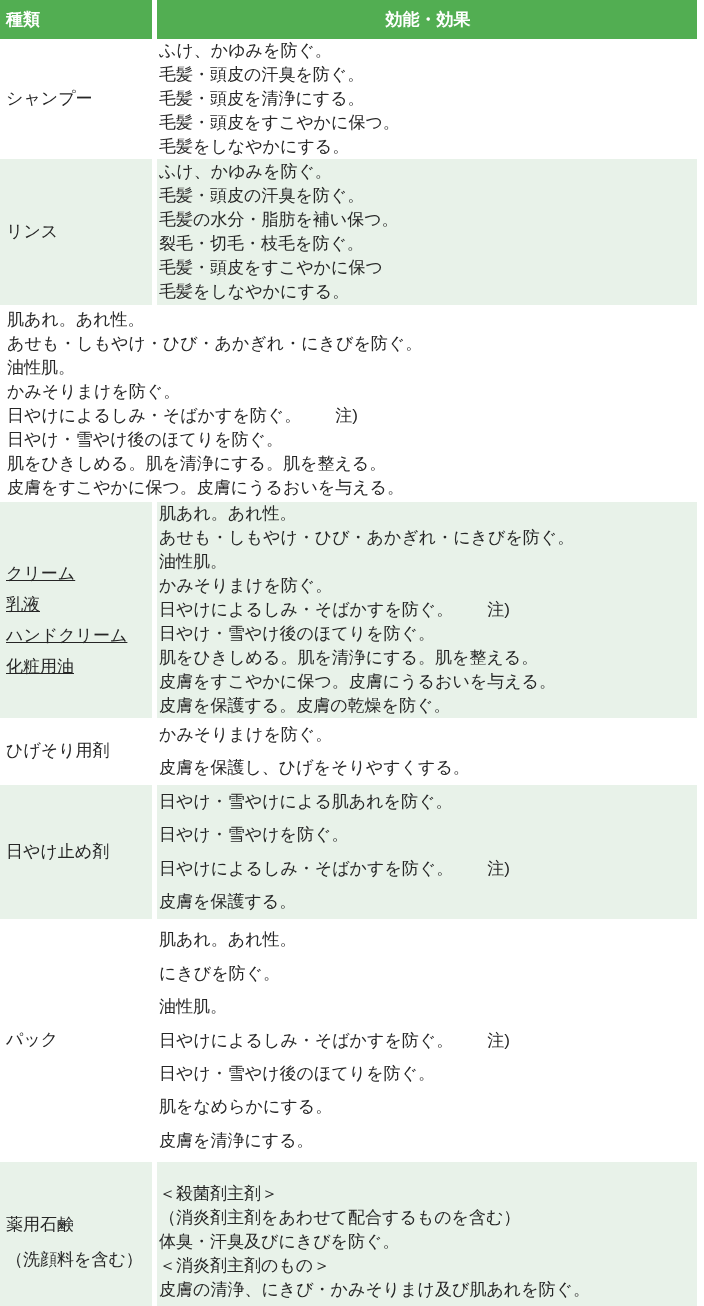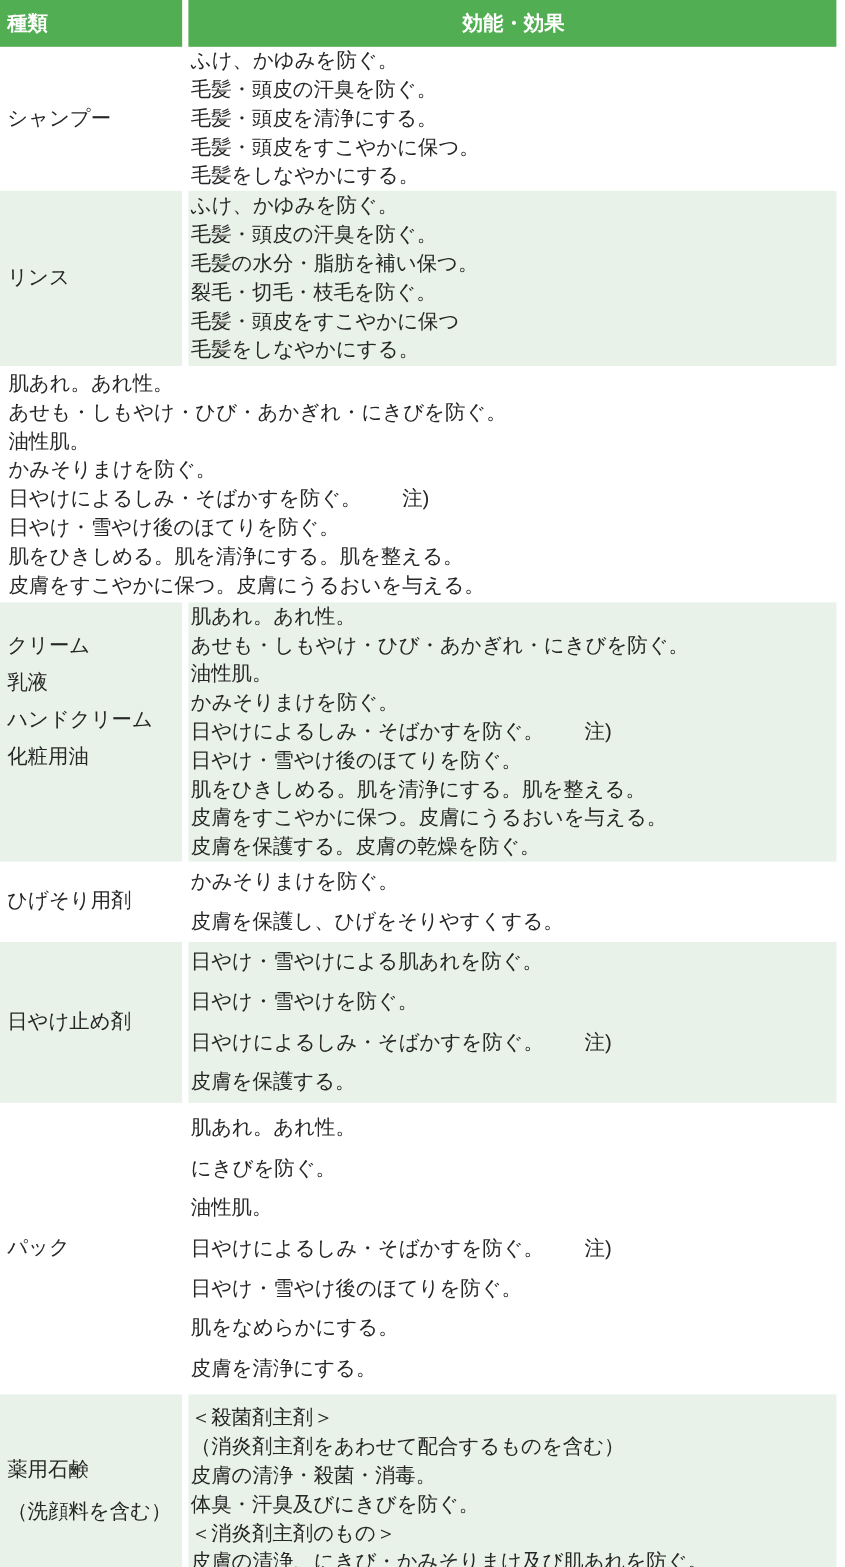--- a/index.html
+++ b/index.html
@@ -72,22 +72,23 @@
   #rows .row:nth-child(7) { min-height: 243px; }
   #rows .row:nth-child(8) { min-height: 161px; }
   
   #rows .row:nth-child(5) .effect-line,
   #rows .row:nth-child(6) .effect-line,
   #rows .row:nth-child(7) .effect-line {
     line-height: 33.4px;
   }
   
   #rows .row:nth-child(4) .type-cell {
-    justify-content: flex-start;
+    justify-content: center;
     padding-top: 20px;
+    text-decoration: underline;
   }
   #rows .row:nth-child(4) .type-line { line-height: 31px; }
   
   #rows .row:nth-child(8) .type-line { line-height: 35px; }
 </style>
 </head>
 <body>
 
 <div class="table">
   <div class="row header-row">
@@ -202,20 +203,19 @@
 
   <div class="row">
     <div class="cell type-cell">
           <div class="type-line">薬用石鹸</div>
           <div class="type-line">（洗顔料を含む）</div>
         </div>
     <div class="col-gap"></div>
     <div class="cell effect-cell">
           <div class="effect-line">＜殺菌剤主剤＞</div>
           <div class="effect-line">（消炎剤主剤をあわせて配合するものを含む）</div>
-          <div class="effect-line">皮膚の清浄・殺菌・消毒。</div>
           <div class="effect-line">体臭・汗臭及びにきびを防ぐ。</div>
           <div class="effect-line">＜消炎剤主剤のもの＞</div>
           <div class="effect-line">皮膚の清浄、にきび・かみそりまけ及び肌あれを防ぐ。</div>
         </div>
   </div>
 </div>
 </div>
 
 </body></html>

